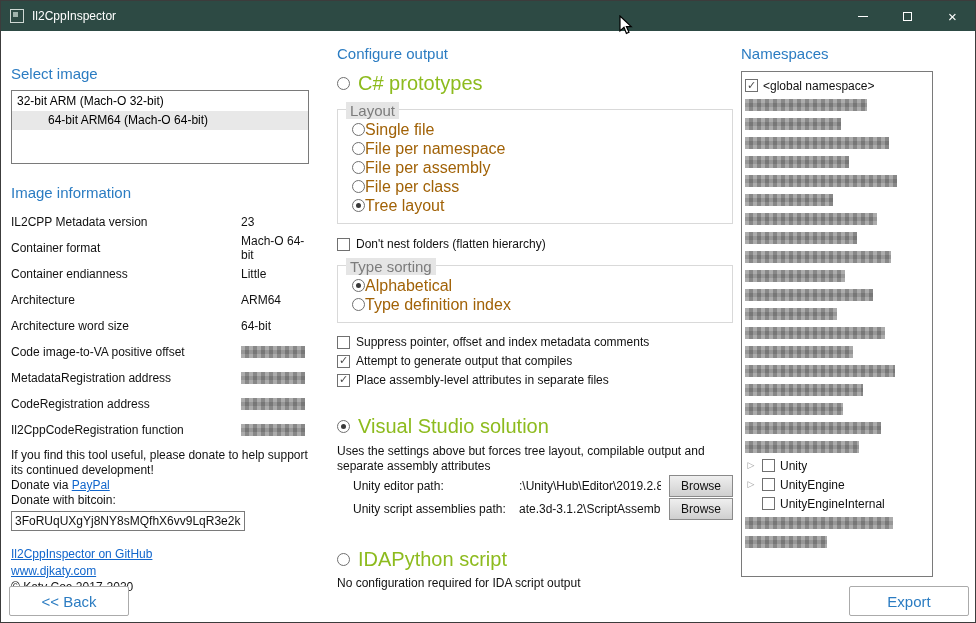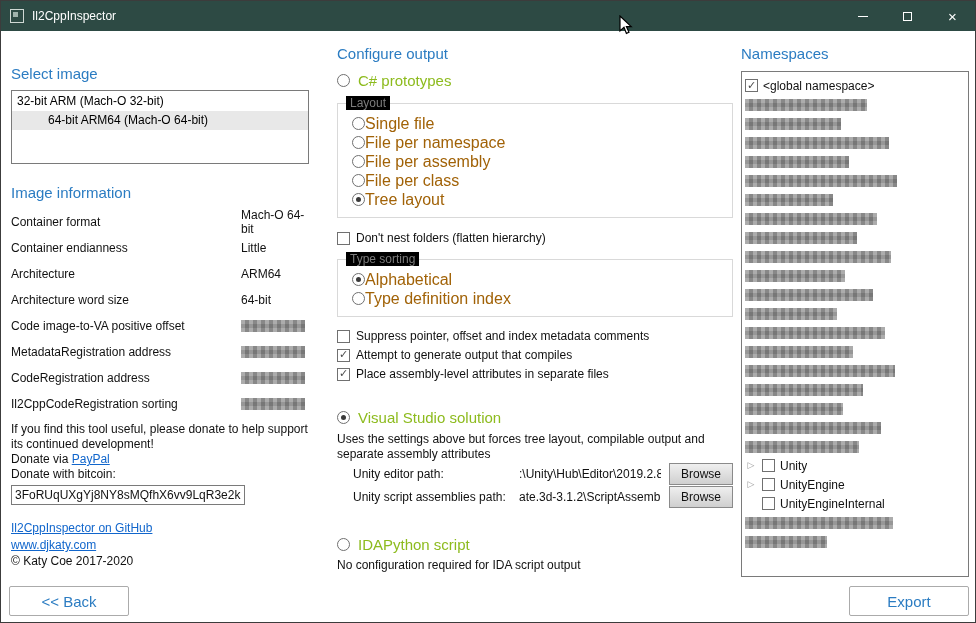--- a/index.html
+++ b/index.html
@@ -27,21 +27,21 @@
   
   .cursor{position:absolute;left:618px;top:14px;z-index:50;pointer-events:none;}
 
   
   .h-blue{font-size:15px;color:var(--blue);font-weight:normal;}
 
   
   .col{position:absolute;top:44px;}
   .col-left{left:10px;width:298px;margin-top:20px;}
   .col-mid{left:336px;width:396px;}
-  .col-right{left:740px;width:228px;}
+  .col-right{left:740px;width:192px;}
 
   
   .listbox{margin-top:8px;height:74px;border:1px solid var(--border-dark);background:#fff;padding-top:1px;overflow:hidden;}
   .list-item{height:19px;line-height:19px;font-size:12px;padding-left:5px;}
   .list-item.on{background:#e8e8e8;padding-left:36px;}
   .h-info{margin-top:20px;}
   .info-table{margin-top:13px;}
   .info-row{display:flex;align-items:center;height:15px;margin-bottom:11px;font-size:12px;color:#111;}
   .info-label{width:230px;flex:none;}
   .info-value{flex:1;}
@@ -66,23 +66,23 @@
   
   .cb{width:13px;height:13px;border:1px solid #707070;background:#fff;display:inline-flex;align-items:center;justify-content:center;flex:none;}
   .cb .mark{display:none;font-size:11px;line-height:1;color:#4a4a4a;margin-top:-1px;}
   .cb.on .mark{display:block;}
   .radio{width:13px;height:13px;border:1px solid #707070;border-radius:50%;background:#fff;display:inline-flex;align-items:center;justify-content:center;flex:none;}
   .radio .dot{display:none;width:5px;height:5px;border-radius:50%;background:#3a3a3a;}
   .radio.on .dot{display:block;}
 
   
   .big-opt{display:flex;align-items:center;gap:8px;margin-top:10px;}
-  .big-label{font-size:15px;color:var(--green);}
+  .big-label{font-size:20px;color:var(--green);}
   .groupbox{position:relative;border:1px solid var(--group-border);margin-top:14px;padding:10px 8px 8px 14px;}
-  .group-title{position:absolute;top:-8px;left:8px;background:#000000;padding:0 4px;color:#7c7c7c;font-size:12px;}
+  .group-title{position:absolute;top:-8px;left:8px;background:#e5e5e5;padding:0 4px;color:#7c7c7c;font-size:15px;}
   .opt{display:flex;align-items:center;gap:0;height:19px;font-size:16px;color:#a16207;}
   .chk{display:flex;align-items:center;gap:6px;margin-top:5px;font-size:12px;color:#111;}
   .chk-first{margin-top:13px;}
   .chk-sup{margin-top:12px;}
   .vs-block{margin-top:28px;}
   .desc{margin-top:6px;font-size:12px;line-height:15px;color:#111;width:390px;}
   .path-row{display:flex;align-items:center;margin:1px 0 0 16px;gap:8px;height:22px;}
   .path-label{font-size:12px;width:158px;flex:none;color:#111;}
   .path-value{flex:1;text-align:right;font-size:12px;white-space:nowrap;overflow:hidden;padding-right:4px;color:#111;}
   .browse-btn{width:64px;height:22px;font-size:12px;background:linear-gradient(#efefef,#cfcfcf);border:1px solid #8a8a8a;color:#111;cursor:pointer;flex:none;font-family:inherit;}
@@ -126,20 +126,24 @@
 
     <div class="listbox">
       <div class="list-item">32-bit ARM (Mach-O 32-bit)</div>
       <div class="list-item on">64-bit ARM64 (Mach-O 64-bit)</div>
     </div>
 
     <div class="h-blue h-info">Image information</div>
 
     <div class="info-table">
       <div class="info-row">
+        <span class="info-label">IL2CPP Metadata version</span>
+        <span class="info-value">23</span>
+      </div>
+      <div class="info-row">
         <span class="info-label">Container format</span>
         <span class="info-value">Mach-O 64-bit</span>
       </div>
       <div class="info-row">
         <span class="info-label">Container endianness</span>
         <span class="info-value">Little</span>
       </div>
       <div class="info-row">
         <span class="info-label">Architecture</span>
         <span class="info-value">ARM64</span>
@@ -154,21 +158,21 @@
       </div>
       <div class="info-row">
         <span class="info-label">MetadataRegistration address</span>
         <span class="pix info-pix"></span>
       </div>
       <div class="info-row">
         <span class="info-label">CodeRegistration address</span>
         <span class="pix info-pix"></span>
       </div>
       <div class="info-row">
-        <span class="info-label">Il2CppCodeRegistration sorting</span>
+        <span class="info-label">Il2CppCodeRegistration function</span>
         <span class="pix info-pix"></span>
       </div>
     </div>
 
     <div class="donate-text">If you find this tool useful, please donate to help support its continued development!</div>
     <div class="donate-line"><span>Donate via </span><a class="link">PayPal</a></div>
     <div class="donate-line">Donate with bitcoin:</div>
     <input class="btc-input" type="text" value="3FoRUqUXgYj8NY8sMQfhX6vv9LqR3e2kzz" style="">
 
     <div class="links-block">

